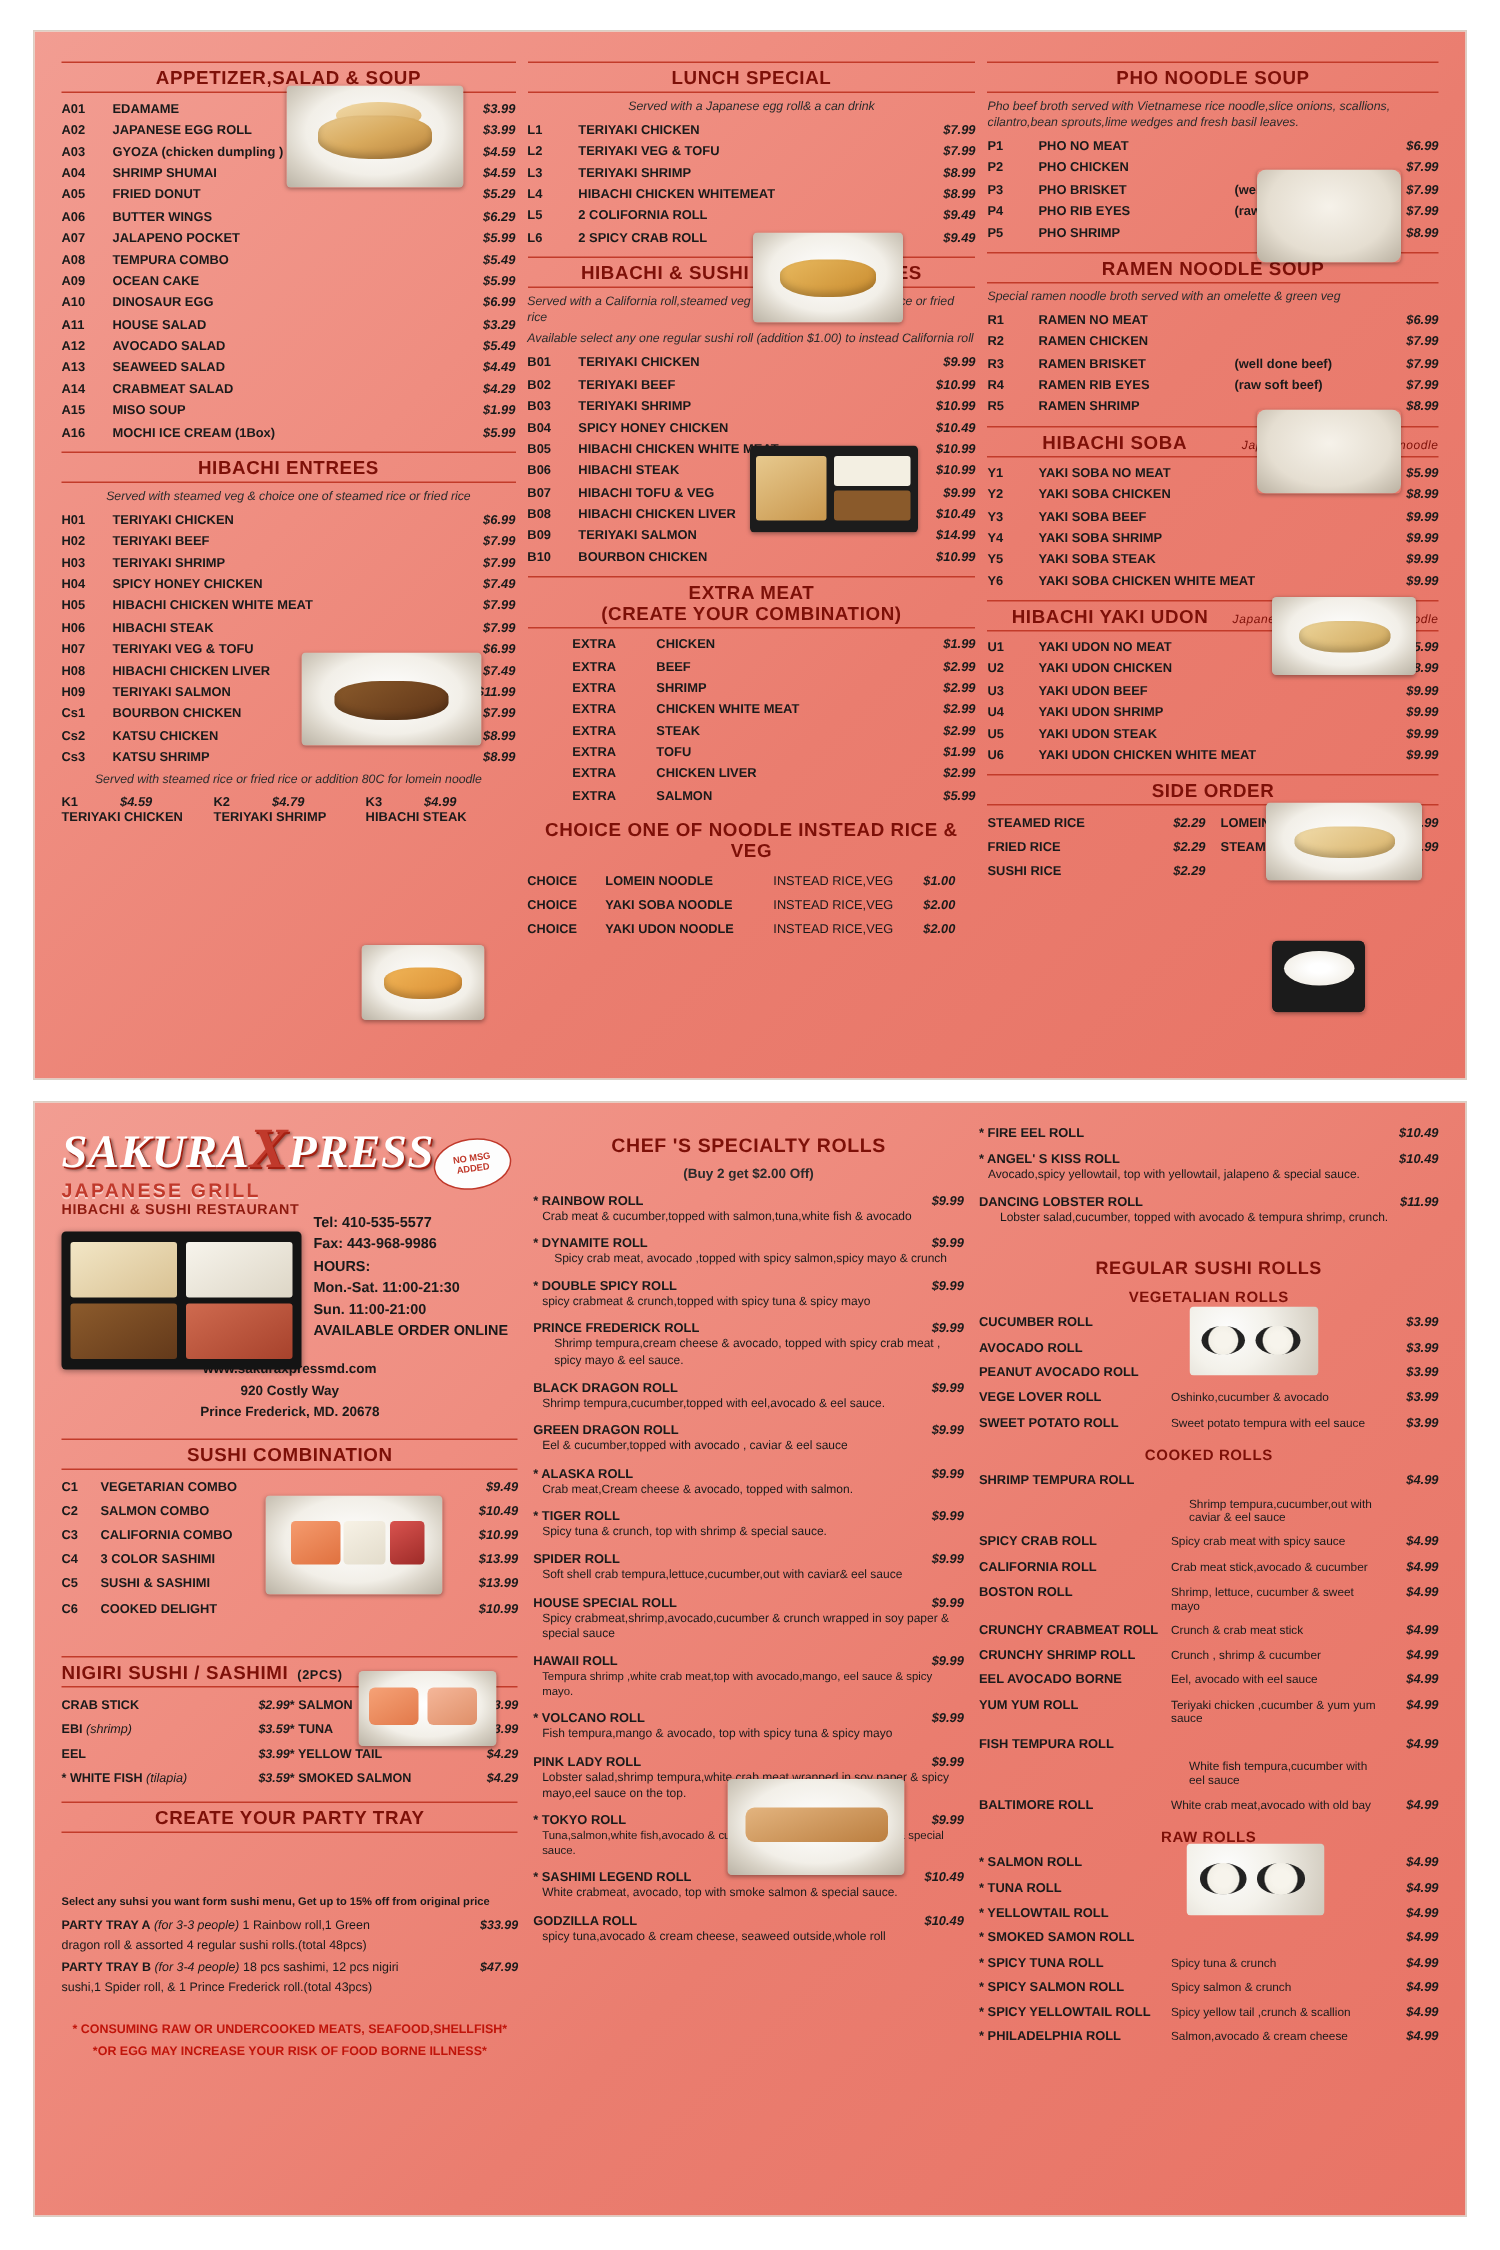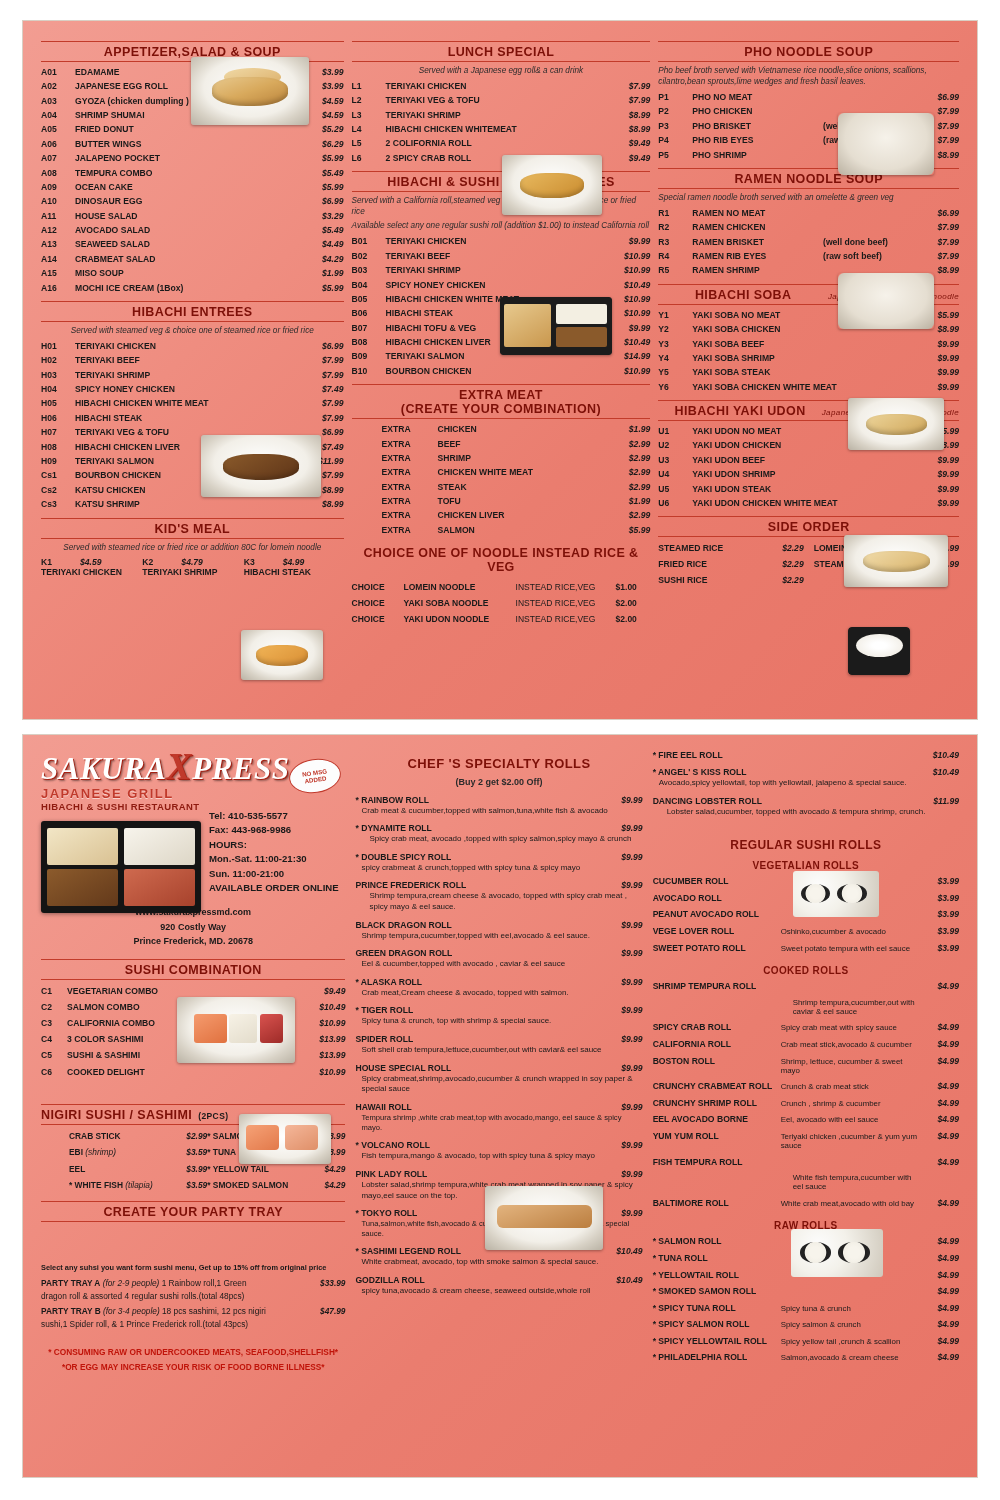--- a/index.html
+++ b/index.html
@@ -67,21 +67,21 @@
     font-size: 8.6px; font-weight: bold; margin-top: 4px;
   }
   .kidcell { width: 33%; }
   .kidcell .k1 { display: flex; gap: 28px; }
   .kidcell .pr2 { font-style: italic; }
 
   .choice-row { display: flex; font-size: 8.5px; padding: 3px 0; font-weight: bold; }
   .choice-row .c-lbl { width: 52px; }
   .choice-row .c-name { width: 112px; }
   .choice-row .c-alt { width: 100px; font-weight: normal; }
-  .choice-row .c-pr { }
+  .choice-row .c-pr { font-style: italic; }
 
   .side-cols { display: flex; gap: 10px; }
   .side-col { flex: 1; }
   .side-row { display: flex; justify-content: space-between; font-size: 8.6px; font-weight: bold; padding: 3px 0; }
   .side-row .sp { font-style: italic; }
 
   
   .photo { position: absolute; border-radius: 3px; overflow: hidden; box-shadow: 0 1px 3px rgba(0,0,0,.35); }
   .plate {
     width: 100%; height: 100%;
@@ -138,21 +138,21 @@
     background: #141414; border-radius: 3px; box-shadow: 0 1px 4px rgba(0,0,0,.4);
     overflow: hidden;
   }
   .bento .cell { position: absolute; border-radius: 2px; }
 
   .tbl-row { display: flex; font-size: 8.6px; padding: 3.1px 0; align-items: baseline; }
   .tbl-row .cd { width: 26px; font-weight: bold; flex: none; }
   .tbl-row .nmw { flex: 1; font-weight: bold; }
   .tbl-row .prw { width: 46px; text-align: right; font-weight: bold; font-style: italic; flex: none; }
 
-  .nigiri-grid { display: flex; flex-wrap: wrap; font-size: 8.4px; margin-left: 28px; }
+  .nigiri-grid { display: flex; flex-wrap: wrap; font-size: 8.4px; }
   .nig { width: 50%; display: flex; padding: 3.2px 0; }
   .nig .n { flex: 1; font-weight: bold; }
   .nig .n .it { font-weight: normal; font-style: italic; }
   .nig .p { width: 40px; text-align: right; font-weight: bold; font-style: italic; }
 
   .party-note { font-size: 7.4px; font-weight: bold; line-height: 1.5; margin-top: 40px; }
   .party-row { font-size: 8.3px; line-height: 1.55; }
   .party-row b { font-weight: bold; }
   .party-row .it { font-style: italic; font-weight: normal; }
   .party-row .pp { float: right; font-weight: bold; font-style: italic; }
@@ -350,21 +350,20 @@
               <span class="pr">$8.99</span>
             </div>
         </div>
 
         <div class="photo" style="left:160px; top:400px; width:120px; height:62px;">
           <div class="plate">
               <div class="food1" style="background:linear-gradient(150deg,#8a5a2b,#5e3417);"></div>
             </div>
         </div>
 
-        <div class="sec-title">KID'S MEAL</div>
         <div class="sub">Served with steamed rice or fried rice or addition 80C for lomein noodle</div>
         <div class="kids">
           <div class="kidcell">
             <div class="k1">
                 <span>K1</span>
                 <span class="pr2">$4.59</span>
               </div>
             <div>TERIYAKI CHICKEN</div>
           </div>
           <div class="kidcell">
@@ -903,21 +902,21 @@
               <div style="position:absolute;left:50%;top:22%;width:36%;height:50%;background:linear-gradient(150deg,#f5b79a,#df8f68);border-radius:4px;"></div>
             </div>
           </div>
         </div>
 
         <div class="sec-title" style="margin-top:8px;">CREATE YOUR PARTY TRAY</div>
         <div class="party-note">Select any suhsi you want form sushi menu, Get up to 15% off from original price</div>
         <div class="party-row" style="margin-top:4px;">
           <span class="pp">$33.99</span>
           <b>PARTY TRAY A</b>
-          <span class="it">(for 2-9 people)</span>
+          <span class="it">(for 3-3 people)</span>
           <span>1 Rainbow roll,1 Green</span>
         </div>
         <div class="party-row">dragon roll &amp; assorted 4 regular sushi rolls.(total 48pcs)</div>
         <div class="party-row" style="margin-top:2px;">
           <span class="pp">$47.99</span>
           <b>PARTY TRAY B</b>
           <span class="it">(for 3-4 people)</span>
           <span>18 pcs sashimi, 12 pcs nigiri</span>
         </div>
         <div class="party-row">sushi,1 Spider roll, &amp; 1 Prince Frederick roll.(total 43pcs)</div>

